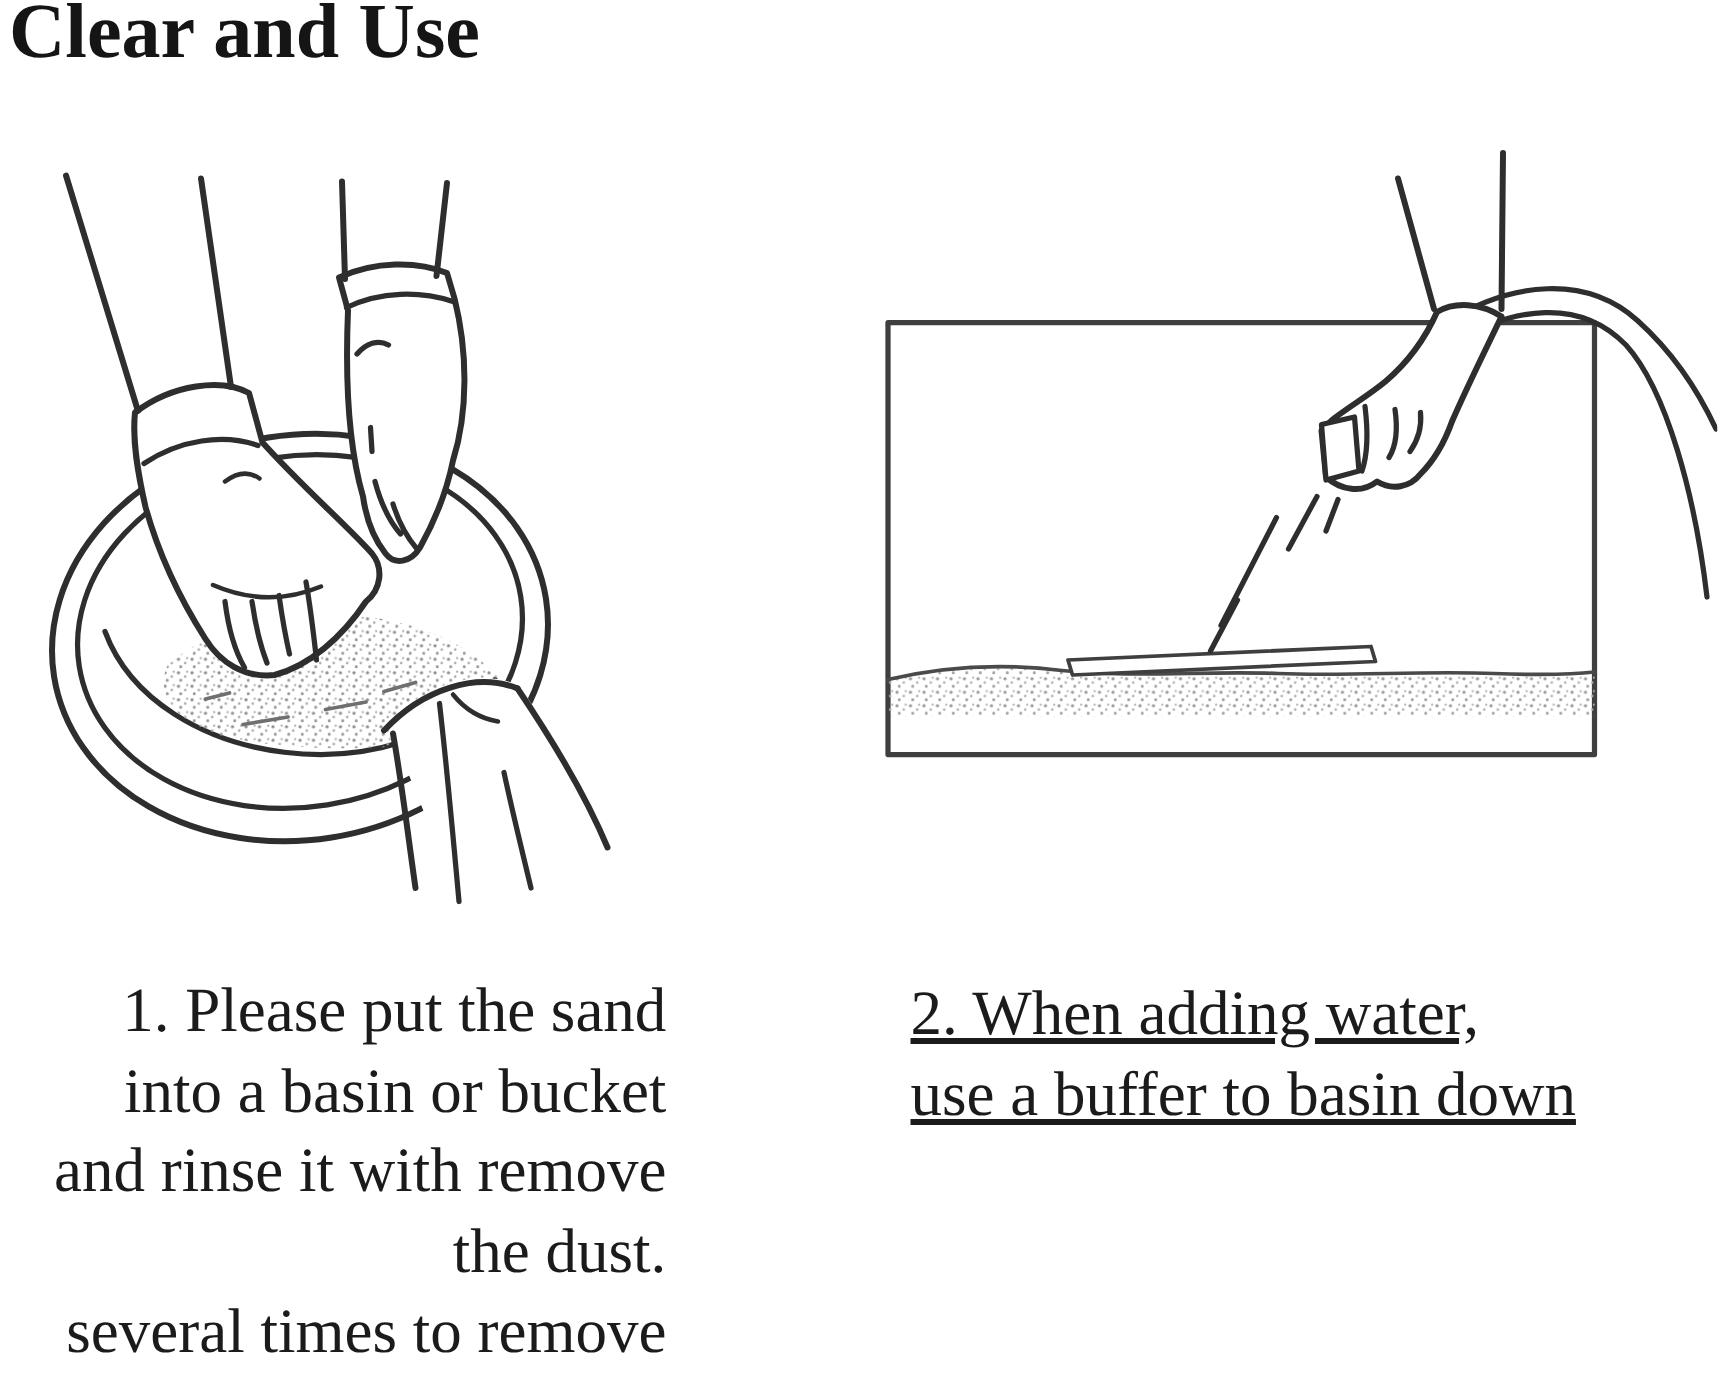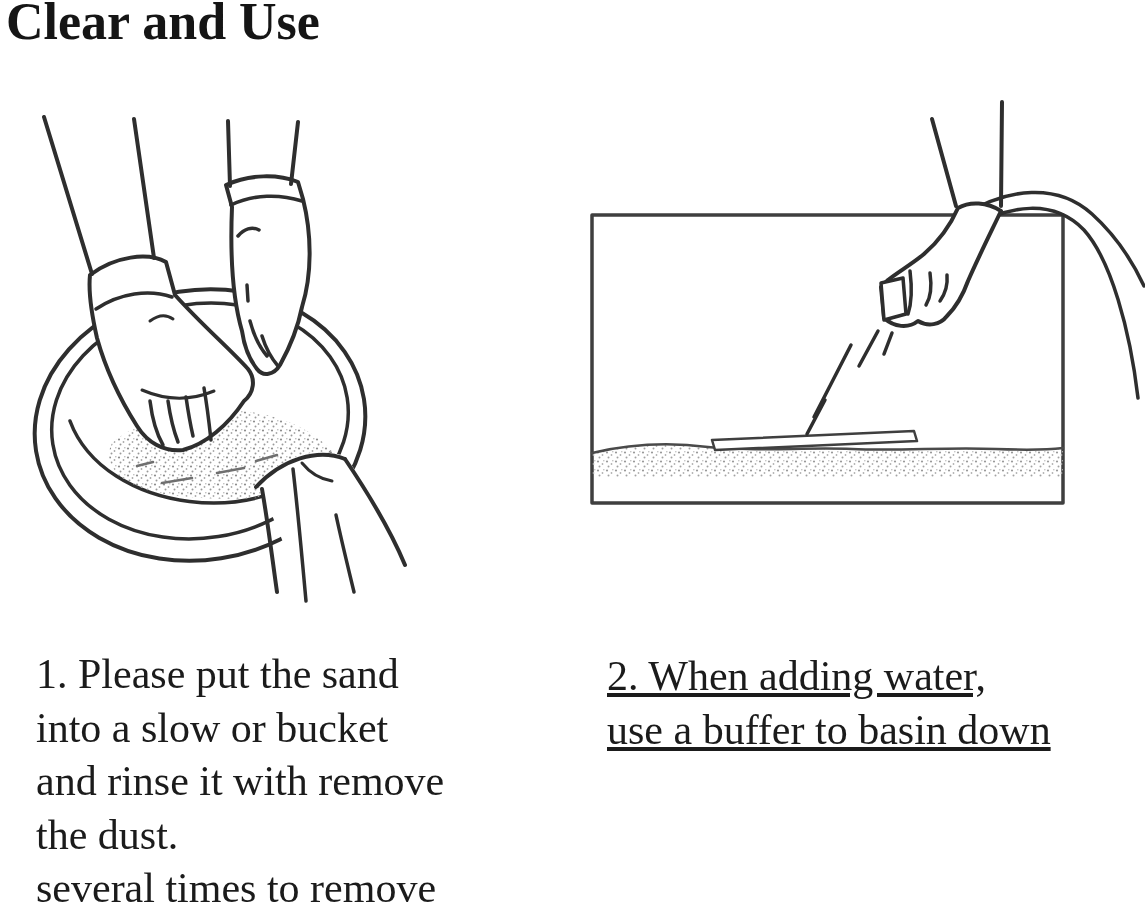--- a/index.html
+++ b/index.html
@@ -18,21 +18,21 @@
   }
   .illo{position:absolute;margin:0;padding:0;}
   .illo-left{left:0px;top:95px;width:460px;height:530px;}
   .illo-right{left:560px;top:90px;width:585px;height:440px;}
   .caption{
     position:absolute;margin:0;
     font-size:42px;line-height:53.5px;color:#1b1b1b;
     white-space:nowrap;
   }
   .caption span{display:block;}
-  .caption-left{left:36px;top:648px;}
+  .caption-left{left:36px;top:648px;text-align:right;}
   .caption-right{left:607px;top:650px;text-decoration:underline;}
 </style>
 </head>
 <body>
 
 <div class="page">
 
   <h1 class="title">Clear and Use</h1>
 
   <figure class="illo illo-left">
@@ -115,21 +115,21 @@
         </g>
         <g>
           <path d="M372,29 L396,116 M442,12 L441,116"></path>
         </g>
       </g>
     </svg>
   </figure>
 
   <p class="caption caption-left">
     <span>1. Please put the sand</span>
-    <span>into a slow or bucket</span>
+    <span>into a basin or bucket</span>
     <span>and rinse it with remove</span>
     <span>the dust.</span>
     <span>several times to remove</span>
   </p>
 
   <p class="caption caption-right">
     <span>2. When adding water,</span>
     <span>use a buffer to basin down</span>
   </p>
 

